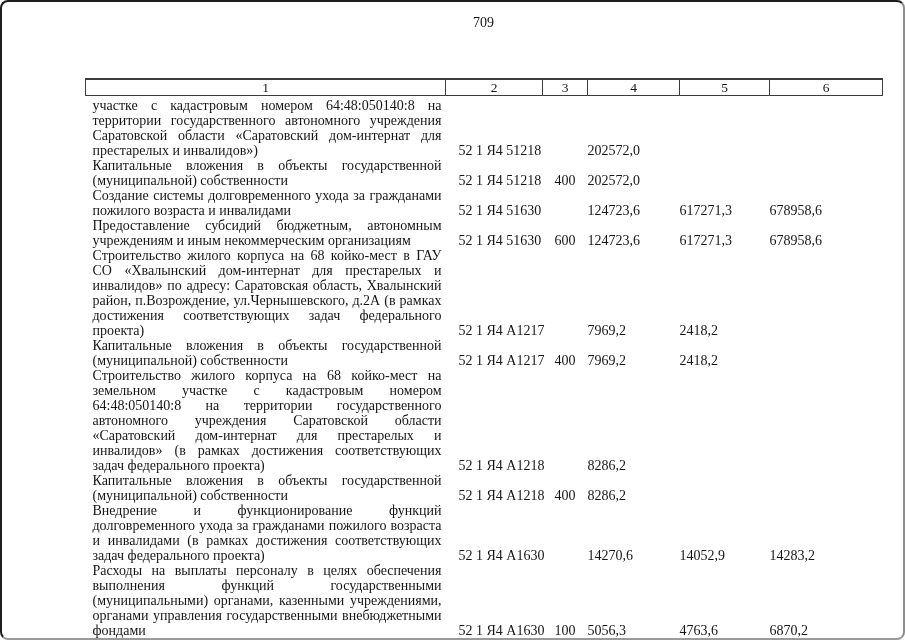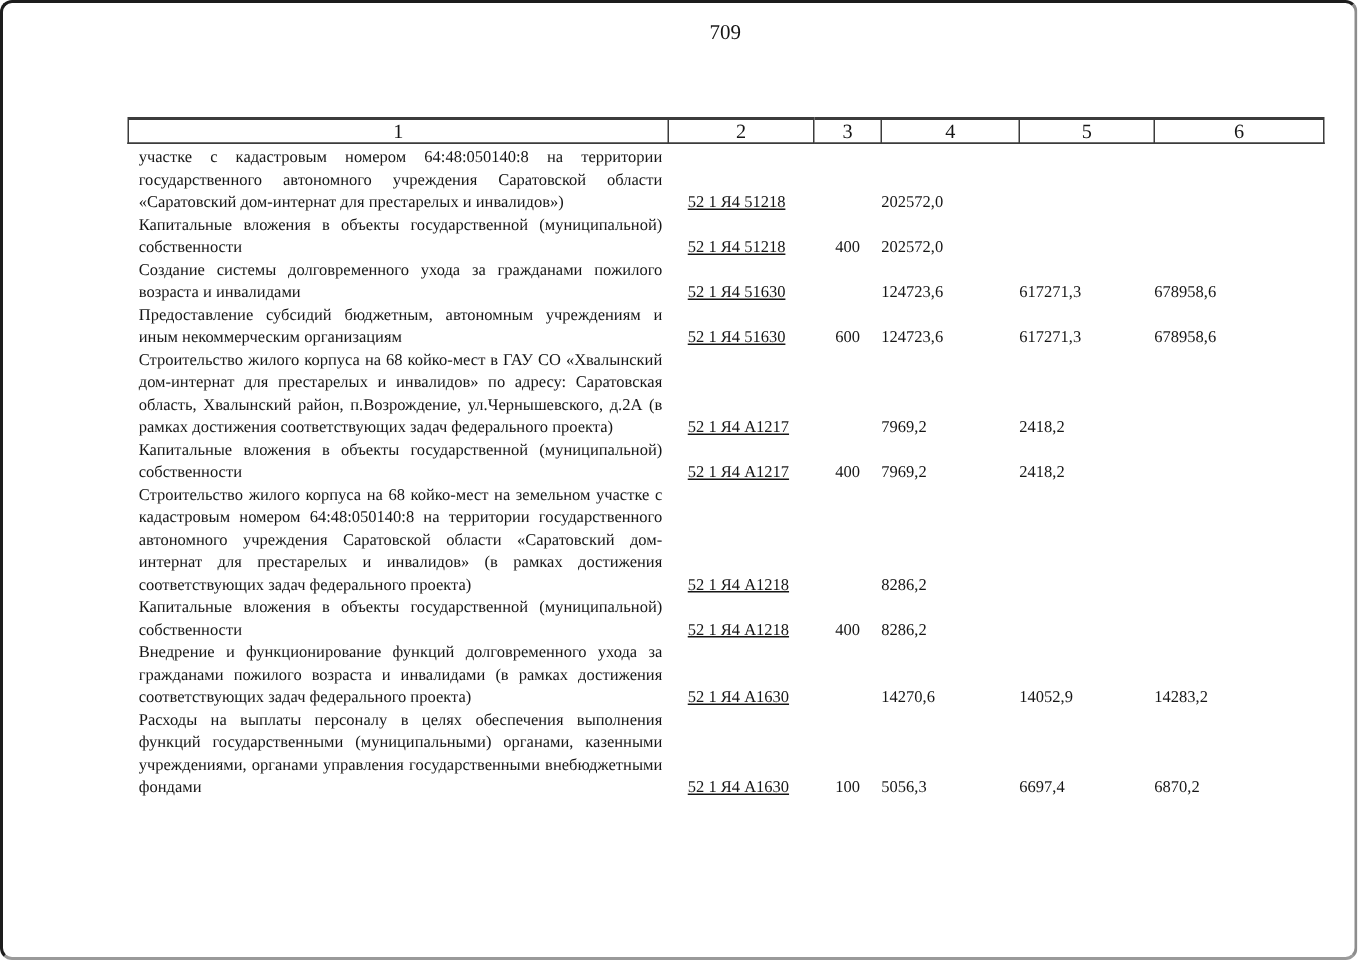--- a/index.html
+++ b/index.html
@@ -20,25 +20,25 @@
   table.budget{
     position:absolute;left:83px;top:76px;width:797px;
     border-collapse:collapse;table-layout:fixed;
   }
   table.budget thead th{
     border:1px solid #3c3c3c;border-top-width:2px;
     font-weight:400;font-size:13.5px;line-height:14px;height:15px;padding:0;
     text-align:center;
   }
   table.budget tbody td{
-    vertical-align:bottom;font-size:11px;line-height:15px;padding:0;
+    vertical-align:bottom;font-size:14px;line-height:15px;padding:0;
   }
   table.budget tbody tr:first-child td{padding-top:2px;}
   td.desc{text-align:justify;padding-left:7px !important;padding-right:4px !important;}
-  td.code{padding-left:13px !important;white-space:nowrap;text-decoration:underline;}
+  td.code{padding-left:13px !important;white-space:nowrap;}
   td.vid{text-align:center;}
   td.amt{text-align:left;padding-right:11px !important;white-space:nowrap;}
 </style>
 </head>
 <body>
 
 <div class="frame">
   <div class="pageno">709</div>
 
   <table class="budget">
@@ -131,18 +131,18 @@
     <td class="vid"></td>
     <td class="amt">14270,6</td>
     <td class="amt">14052,9</td>
     <td class="amt">14283,2</td>
   </tr>
         <tr>
     <td class="desc">Расходы на выплаты персоналу в целях обеспечения выполнения функций государственными (муниципальными) органами, казенными учреждениями, органами управления государственными внебюджетными фондами</td>
     <td class="code">52 1 Я4 А1630</td>
     <td class="vid">100</td>
     <td class="amt">5056,3</td>
-    <td class="amt">6697,4</td>
+    <td class="amt">4763,6</td>
     <td class="amt">6870,2</td>
   </tr>
       </tbody>
   </table>
 </div>
 
 </body></html>

